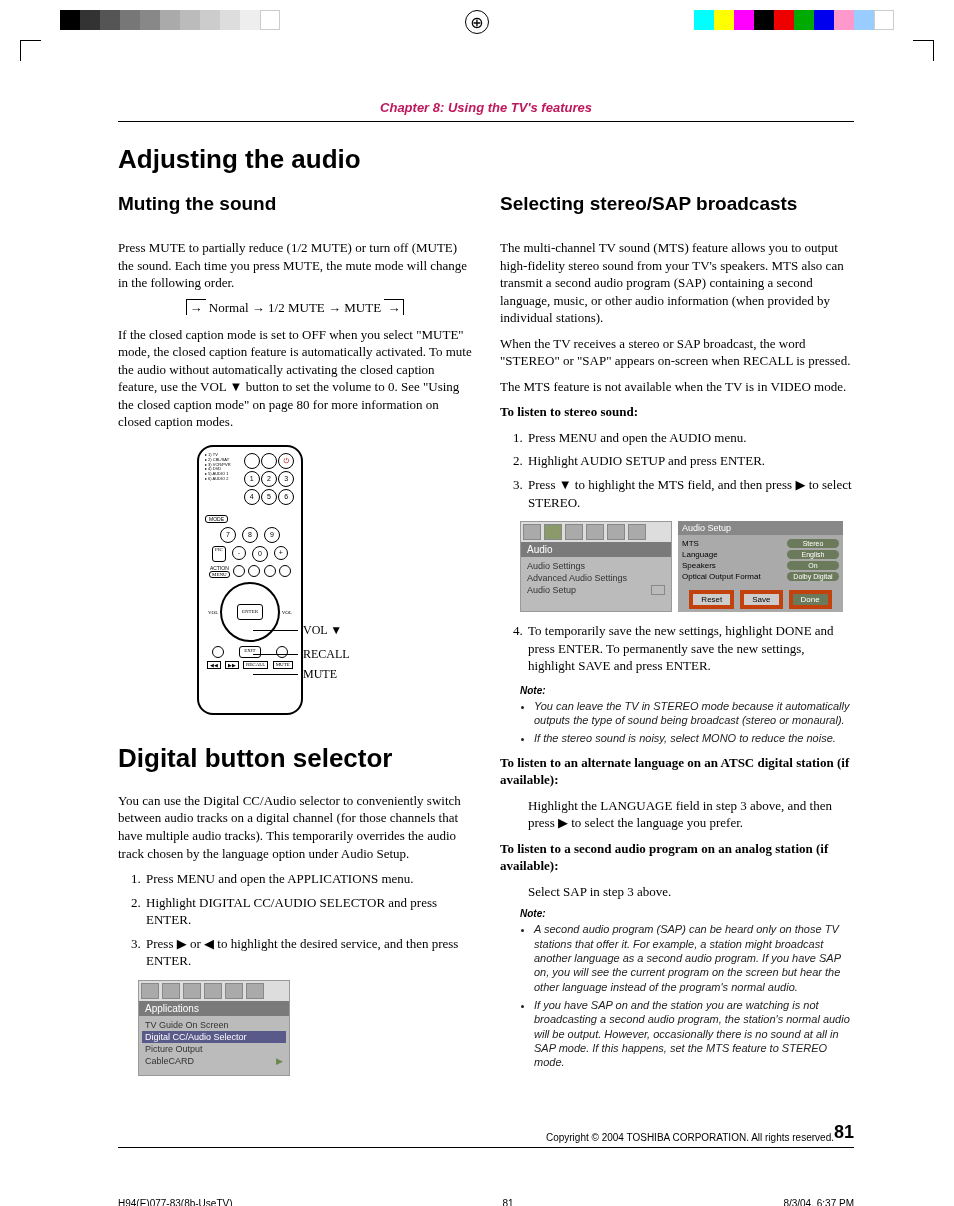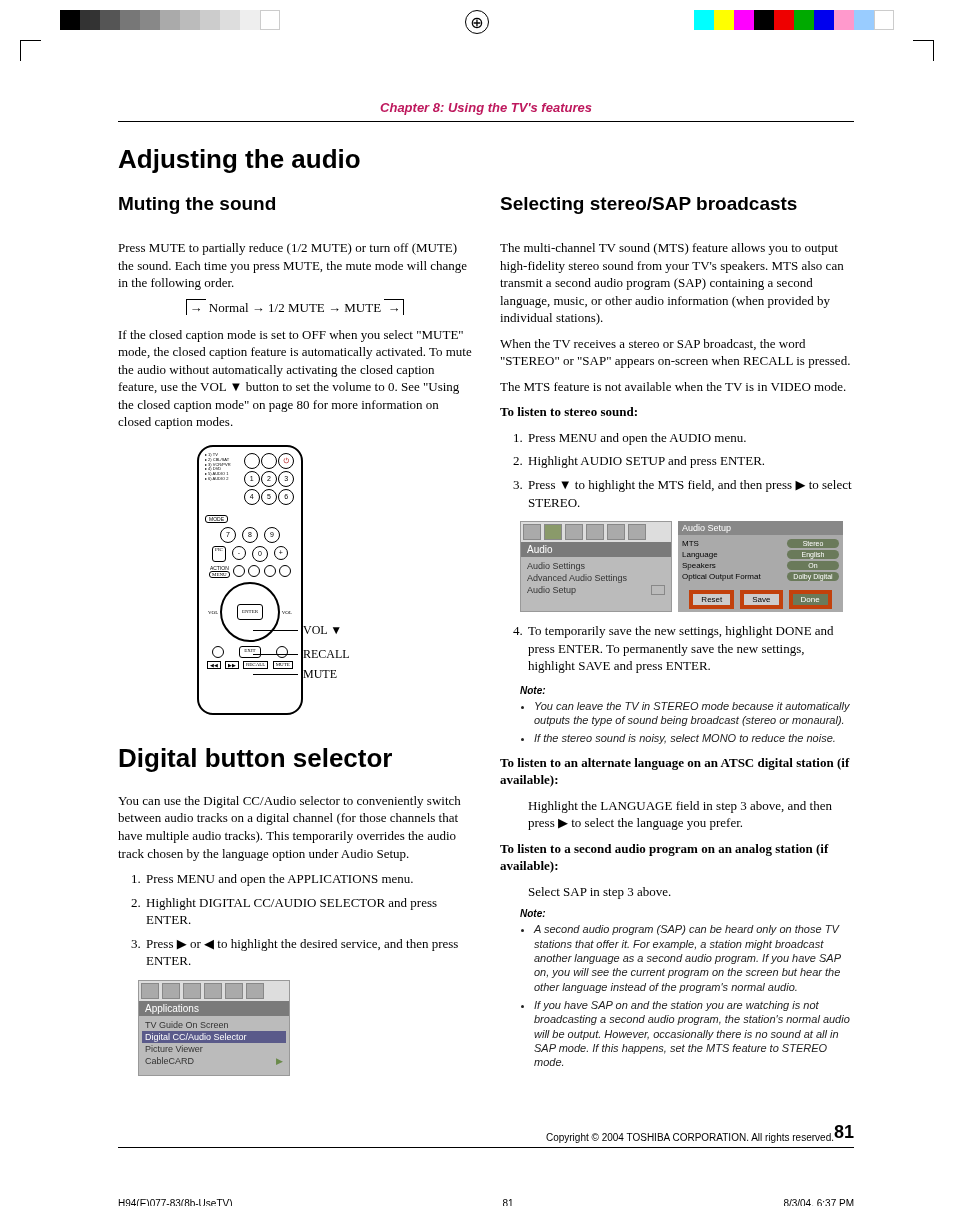--- a/index.html
+++ b/index.html
@@ -330,21 +330,21 @@
           <div class="menu-tab"></div>
             <div class="menu-tab"></div>
           <div class="menu-tab"></div>
             <div class="menu-tab"></div>
             <div class="menu-tab"></div>
         </div>
         <div class="menu-title">Applications</div>
         <div class="menu-items">
           <div>TV Guide On Screen</div>
           <div class="sel"><span>Digital CC/Audio Selector</span></div>
-          <div>Picture Viewer</div>
+          <div>Picture Output</div>
           <div><span>CableCARD</span> <span style="float:right;color:#6a8a4a;">▶</span></div>
         </div>
       </div>
     </div>
 
     <div class="col">
       <h2>Selecting stereo/SAP broadcasts</h2>
       <p>The multi-channel TV sound (MTS) feature allows you to output high-fidelity stereo sound from your TV's speakers. MTS also can transmit a second audio program (SAP) containing a second language, music, or other audio information (when provided by individual stations).</p>
       <p>When the TV receives a stereo or SAP broadcast, the word "STEREO" or "SAP" appears on-screen when RECALL is pressed.</p>
       <p>The MTS feature is not available when the TV is in VIDEO mode.</p>

